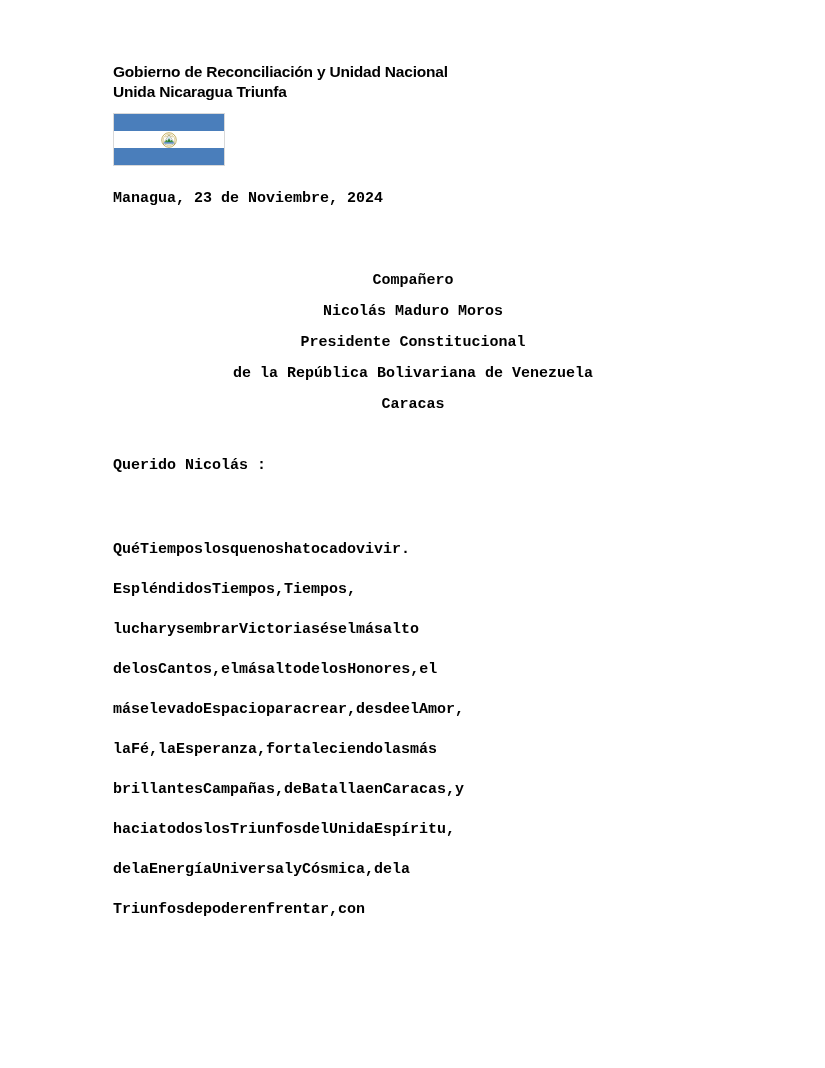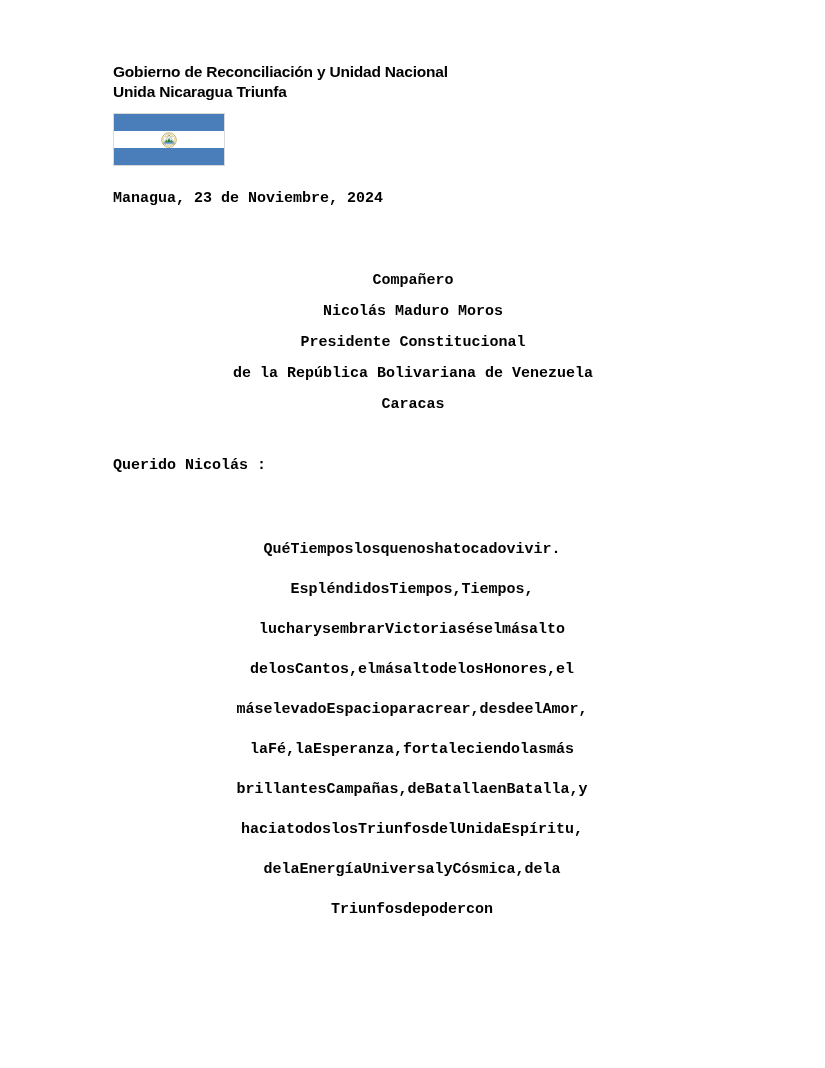--- a/index.html
+++ b/index.html
@@ -101,21 +101,21 @@
     width: 600px;
   }
 
   .body-block {
     top: 530px;
     width: 598px;
   }
   .body-line {
     line-height: 40px;
     display: flex;
-    justify-content: center;
+    justify-content: flex-start;
     white-space: nowrap;
   }
   .body-line span {
     white-space: pre;
   }
 </style>
 </head>
 <body>
 
 <div class="page">
@@ -215,21 +215,21 @@
         <span>fortaleciendo</span>
         <span>las</span>
         <span>más</span>
       </div>
       <div class="body-line">
         <span>brillantes</span>
         <span>Campañas,</span>
         <span>de</span>
         <span>Batalla</span>
         <span>en</span>
-        <span>Batalla,</span>
+        <span>Caracas,</span>
         <span>y</span>
       </div>
       <div class="body-line">
         <span>hacia</span>
         <span>todos</span>
         <span>los</span>
         <span>Triunfos</span>
         <span>del</span>
         <span>Unida</span>
         <span>Espíritu,</span>
@@ -241,17 +241,18 @@
         <span>Universal</span>
         <span>y</span>
         <span>Cósmica,</span>
         <span>de</span>
         <span>la</span>
       </div>
       <div class="body-line">
         <span>Triunfos</span>
         <span>de</span>
         <span>poder</span>
+        <span>enfrentar,</span>
         <span>con</span>
       </div>
     </div>
 
 </div>
 
 </body></html>

